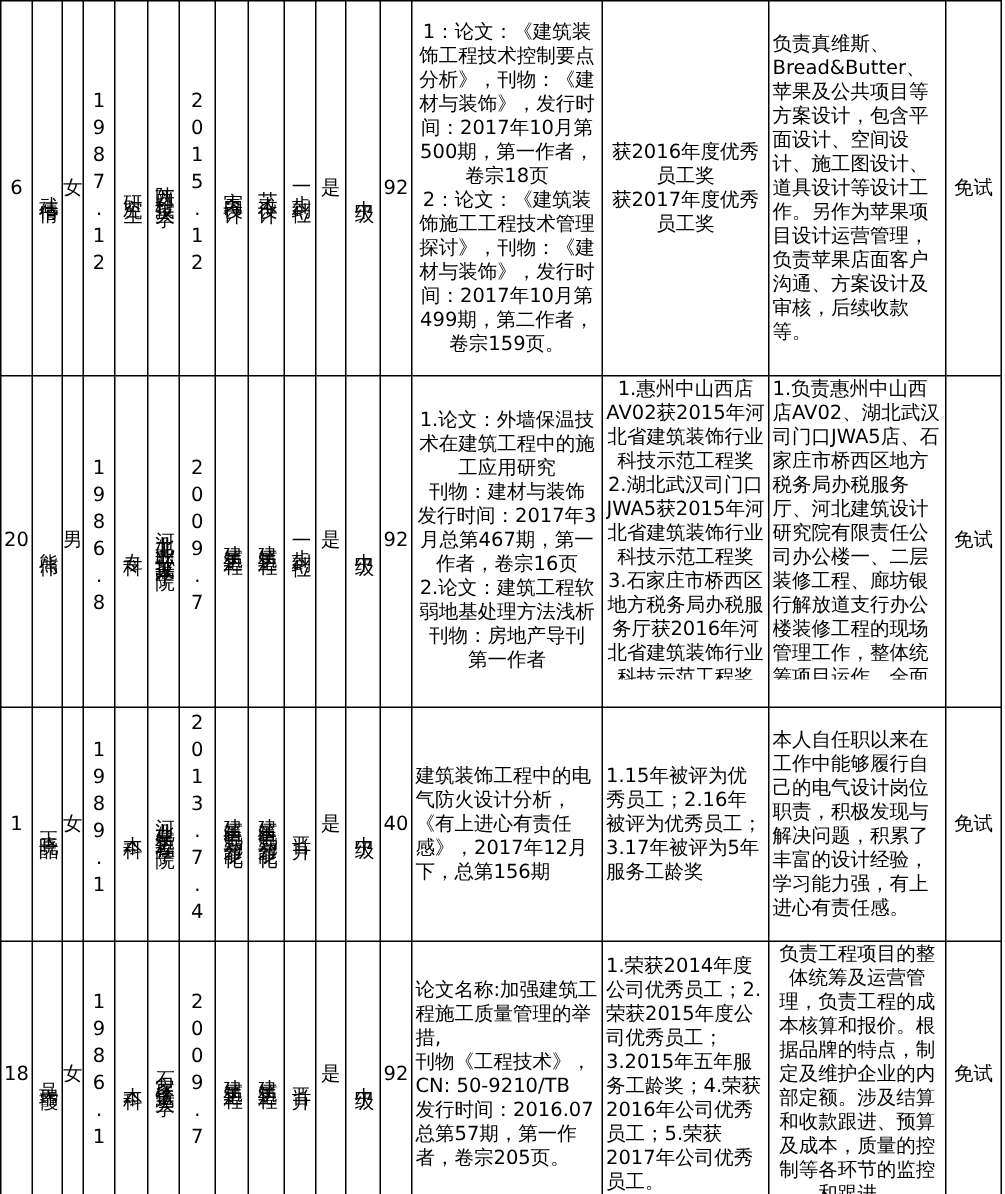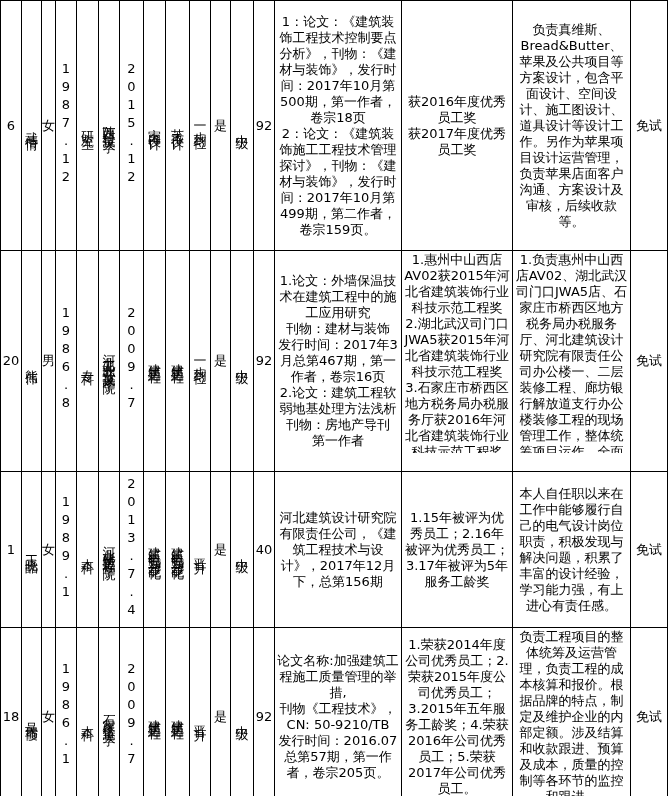--- a/index.html
+++ b/index.html
@@ -7,21 +7,21 @@
   table{border-collapse:collapse;table-layout:fixed;width:668px;background:#fff;}
   td{border:1px solid #000;overflow:hidden;padding:0;vertical-align:middle;
      text-align:center;font-size:13px;line-height:16px;}
   col.c1{width:21px}col.c2{width:20px}col.c3{width:14px}col.c4{width:21px}
   col.c5{width:22px}col.c6{width:21px}col.c7{width:24px}col.c8{width:22px}
   col.c9{width:24px}col.c10{width:21px}col.c11{width:20px}col.c12{width:23px}
   col.c13{width:21px}col.c14{width:127px}col.c15{width:111px}col.c16{width:118px}
   col.c17{width:37px}
   tr.r15{height:250px}tr.r16{height:221px}tr.r17{height:156px}tr.r18{height:166px}
   td.txt{white-space:pre-wrap;padding:1px 2px;overflow-wrap:break-word;}
-  td.left{text-align:center;}
+  td.left{text-align:left;}
   td.top{vertical-align:top;}
   .vert{writing-mode:vertical-rl;text-orientation:upright;letter-spacing:3px;
         display:inline-block;line-height:1;}
   .clip{height:201px;overflow:hidden;}
 </style>
 </head>
 <body>
 
 <table>
   <colgroup>
@@ -102,21 +102,21 @@
     <td><div class="vert">1989.1</div></td>
     <td><div class="vert">本科</div></td>
     <td><div class="vert">河北建筑工程学院</div></td>
     <td><div class="vert">2013.7.4</div></td>
     <td><div class="vert">建筑电气与智能化</div></td>
     <td><div class="vert">建筑电气与智能化</div></td>
     <td><div class="vert">晋升</div></td>
     <td>是</td>
     <td><div class="vert">中级</div></td>
     <td>40</td>
-    <td class="txt left">河北建筑设计研究院有限责任公司，《建筑工程技术与设计》，2017年12月下，总第156期</td>
+    <td class="txt left">建筑装饰工程中的电气防火设计分析，《有上进心有责任感》，2017年12月下，总第156期</td>
     <td class="txt left">1.15年被评为优秀员工；2.16年被评为优秀员工；3.17年被评为5年服务工龄奖</td>
     <td class="txt left">本人自任职以来在工作中能够履行自己的电气设计岗位职责，积极发现与解决问题，积累了丰富的设计经验，学习能力强，有上进心有责任感。</td>
     <td>免试</td>
   </tr>
 
   <tr class="r18">
     <td>18</td>
     <td><div class="vert">吴瑞霞</div></td>
     <td>女</td>
     <td><div class="vert">1986.1</div></td>

